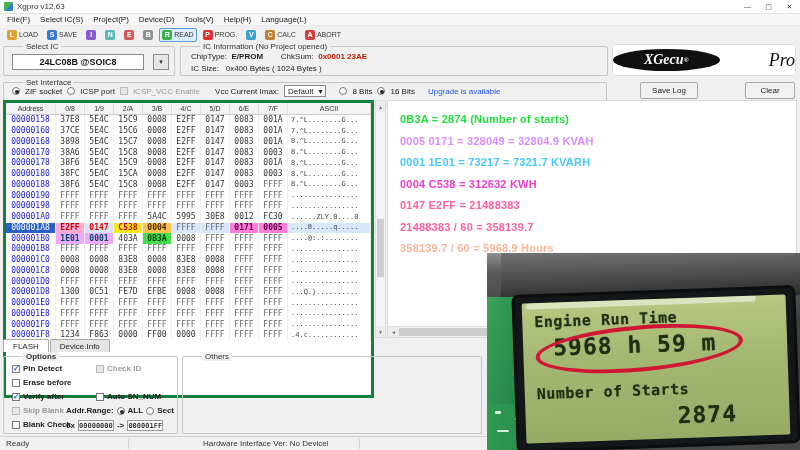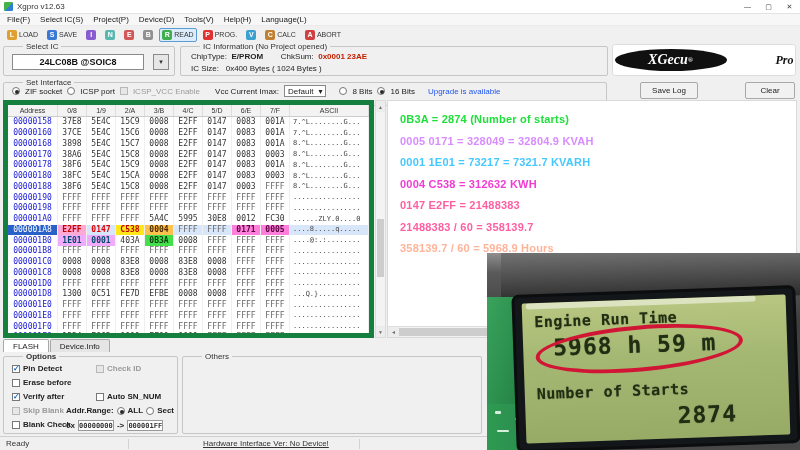--- a/index.html
+++ b/index.html
@@ -33,39 +33,39 @@
   .ic-btn { position: absolute; right: 5px; top: 7px; width: 16px; height: 16px; border: 1px solid #8a8a8a; background: #e6e6e6; display: flex; align-items: center; justify-content: center; font-size: 7px; color: #333; }
 
   #g-ic-info { left: 180px; top: 46px; width: 428px; height: 30px; }
   .ic-info-line { position: absolute; left: 10px; font-size: 8px; white-space: nowrap; }
   .ic-info-line b { font-weight: bold; }
   .chksum-val { color: #c22000; font-weight: bold; }
 
   #logo-box { position: absolute; left: 612px; top: 44px; width: 184px; height: 32px; background: #fff; border: 1px solid #ddd; border-radius: 3px; display: flex; align-items: center; justify-content: center; gap: 18px; }
   .logo-oval { background: #101010; border-radius: 50%; width: 112px; height: 22px; display: flex; align-items: center; justify-content: center; color: #fff; font-family: "Liberation Serif", serif; font-style: italic; font-weight: bold; font-size: 14px; }
   .logo-reg { font-size: 7px; vertical-align: super; }
-  .logo-pro { font-family: "Liberation Serif", serif; font-style: italic; font-weight: bold; font-size: 12px; color: #111; margin-left: 31px; }
+  .logo-pro { font-family: "Liberation Serif", serif; font-style: italic; font-weight: normal; font-size: 18px; color: #111; margin-left: 31px; }
 
   
   #g-set-interface { left: 3px; top: 82px; width: 604px; height: 24px; }
   .si-row { position: absolute; left: 8px; top: 2px; right: 4px; display: flex; align-items: center; gap: 5px; font-size: 8px; white-space: nowrap; }
   .radio { width: 8px; height: 8px; border: 1px solid #777; border-radius: 50%; background: #fff; position: relative; display: inline-block; flex: none; }
   .radio.on::after { content: ""; position: absolute; left: 2px; top: 2px; width: 4px; height: 4px; border-radius: 50%; background: #2a2a2a; }
   .cb { width: 8px; height: 8px; border: 1px solid #777; background: #fff; display: inline-block; position: relative; flex: none; }
   .cb.on::after { content: "✓"; position: absolute; left: 0px; top: -2px; font-size: 8px; color: #1566c0; font-weight: bold; }
   .cb.dis { background: #e7e7e7; border-color: #b8b8b8; }
   .lbl-dis { color: #9a9a9a; }
   .mini-select { border: 1px solid #8a8a8a; background: #fff; padding: 0 3px; height: 12px; display: flex; align-items: center; gap: 5px; }
   .upgrade-link { color: #2255ee; margin-left: 8px; }
   .btn { position: absolute; border: 1px solid #a8a8a8; background: #f1f1f1; font-size: 8px; height: 17px; display: flex; align-items: center; justify-content: center; border-radius: 2px; color: #222; }
   #btn-save-log { left: 640px; top: 82px; width: 58px; }
   #btn-clear { left: 745px; top: 82px; width: 50px; }
 
   
-  #hex-panel { position: absolute; left: 3px; top: 100px; width: 371px; height: 238px; background: #fff; border: 5px solid #15803d; font-family: "DejaVu Sans Mono", monospace; overflow: hidden; }
+  #hex-panel { position: absolute; left: 3px; top: 100px; width: 371px; height: 298px; background: #fff; border: 3px solid #15803d; font-family: "DejaVu Sans Mono", monospace; overflow: hidden; }
   #hex-header { display: flex; height: 12px; background: #f3f3f3; border-bottom: 1px solid #ccc; }
   .hhead { font-size: 7px; display: flex; align-items: center; justify-content: center; border-right: 1px solid #ddd; color: #333; font-family: "Liberation Sans", sans-serif; }
   .hhead.w-addr { width: 50px; } .hhead.w-val { width: 29px; } .hhead.w-ascii { flex: 1; }
   .hex-row { display: flex; height: 10.75px; }
   .hcell { font-size: 8px; display: flex; align-items: center; justify-content: center; border-right: 1px solid #efefef; line-height: 1; }
   .addr { width: 50px; color: #1818d8; }
   .val { width: 29px; color: #333; }
   .val.ff { color: #666; }
   .ascii { flex: 1; justify-content: flex-start; padding-left: 3px; color: #444; font-size: 7px; }
   .hex-row.sel { background: #d8e6fa; }
@@ -101,21 +101,21 @@
   #g-options { left: 3px; top: 356px; width: 175px; height: 78px; font-weight: bold; }
   .opt { position: absolute; display: flex; align-items: center; gap: 3px; font-size: 8px; white-space: nowrap; }
   .rng { width: 36px; height: 11px; border: 1px solid #999; background: #fff; font-size: 7px; display: flex; align-items: center; justify-content: center; font-family: "DejaVu Sans Mono", monospace; color: #333; }
 
   #g-others { left: 182px; top: 356px; width: 300px; height: 78px; }
 
   
   #statusbar { position: absolute; left: 0; right: 0; bottom: 0; height: 14px; background: #f0f0f0; border-top: 1px solid #cfcfcf; display: flex; align-items: center; font-size: 8px; color: #333; }
   #status-ready { margin-left: 6px; width: 118px; }
   .sep { width: 1px; height: 10px; background: #d2d2d2; margin: 0 4px; }
-  #status-hw { margin-left: 70px; text-decoration: underline; }
+  #status-hw { margin-left: 70px; }
 
   
   #photo { position: absolute; left: 487px; top: 253px; width: 313px; height: 197px; overflow: hidden; z-index: 50; }
   .photo-bg { position: absolute; inset: 0; background: linear-gradient(180deg,#8f8f8f 0%,#5a5a5a 10%,#3e3e3e 35%,#474747 100%); }
   .photo-slab { position: absolute; left: 14px; top: -6px; right: -4px; height: 52px; background: linear-gradient(180deg,#757575,#2c2c2c); transform: skewY(-1.5deg); }
   .photo-pcb { position: absolute; left: 0; top: 44px; width: 36px; bottom: 0; background: linear-gradient(105deg,#39a35b,#1e7a40); }
   .photo-pcb2 { position: absolute; left: 0; bottom: 0; width: 72px; height: 46px; background: linear-gradient(90deg,#2f9a52,#23824a); }
   .speck { position: absolute; background: #d8eedd; border-radius: 1px; }
   .lcd-bezel { position: absolute; left: 30px; top: 40px; width: 278px; height: 152px; background: #14171a; border-radius: 4px; transform: rotate(-2deg); box-shadow: 0 0 0 3px #0b0d0f; }
   .lcd-screen { position: absolute; left: 7px; top: 6px; right: 7px; bottom: 6px; background: linear-gradient(180deg,#b8c781 0%,#a5b873 40%,#97ab67 100%); border-radius: 2px; overflow: hidden; font-family: "DejaVu Sans Mono", monospace; color: #222e13; }

